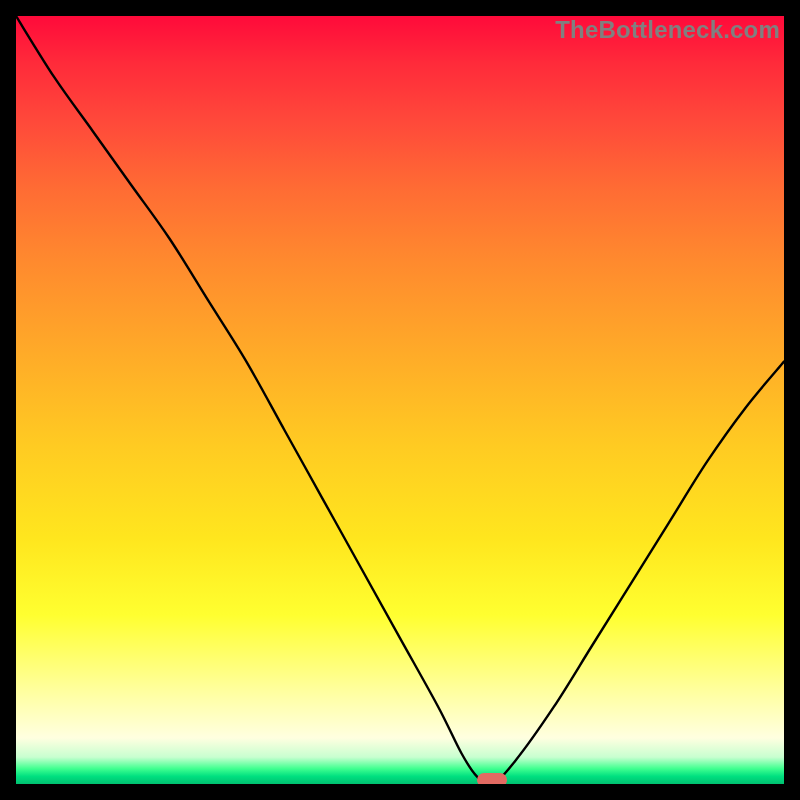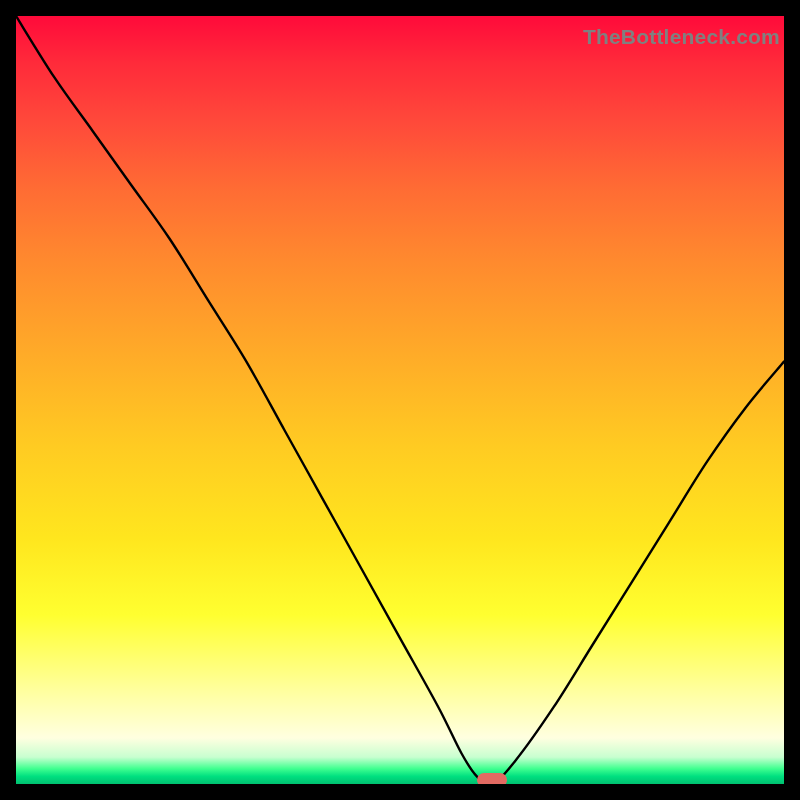--- a/index.html
+++ b/index.html
@@ -47,27 +47,26 @@
       #c8ffd0 96.5%,
       #40ff90 98%,
       #00e080 99%,
       #00c070 100%
     );
   }
   .attribution {
     position: absolute;
     top: 0;
     right: 4px;
-    font-size: 21px;
+    font-size: 24px;
     font-weight: 600;
     color: #808080;
     letter-spacing: 0.2px;
     z-index: 30;
     user-select: none;
-    margin-top: 9px;
   }
   svg.curve {
     position: absolute;
     left: 0;
     top: 0;
     width: 100%;
     height: 100%;
     z-index: 20;
   }
   .marker {

